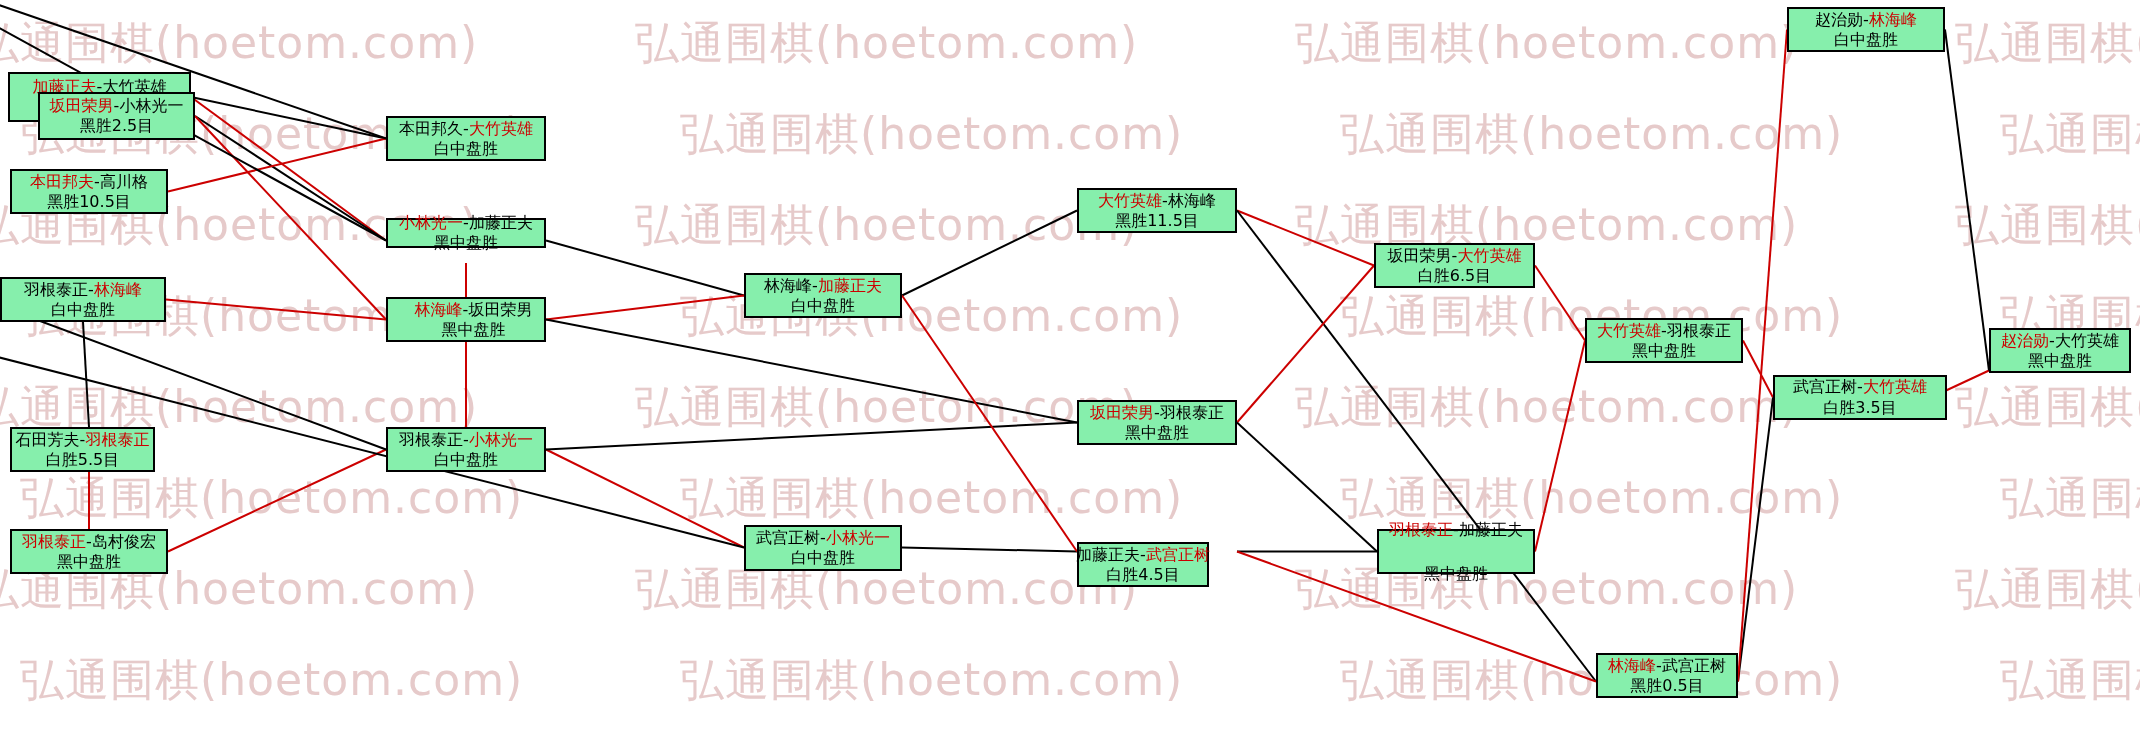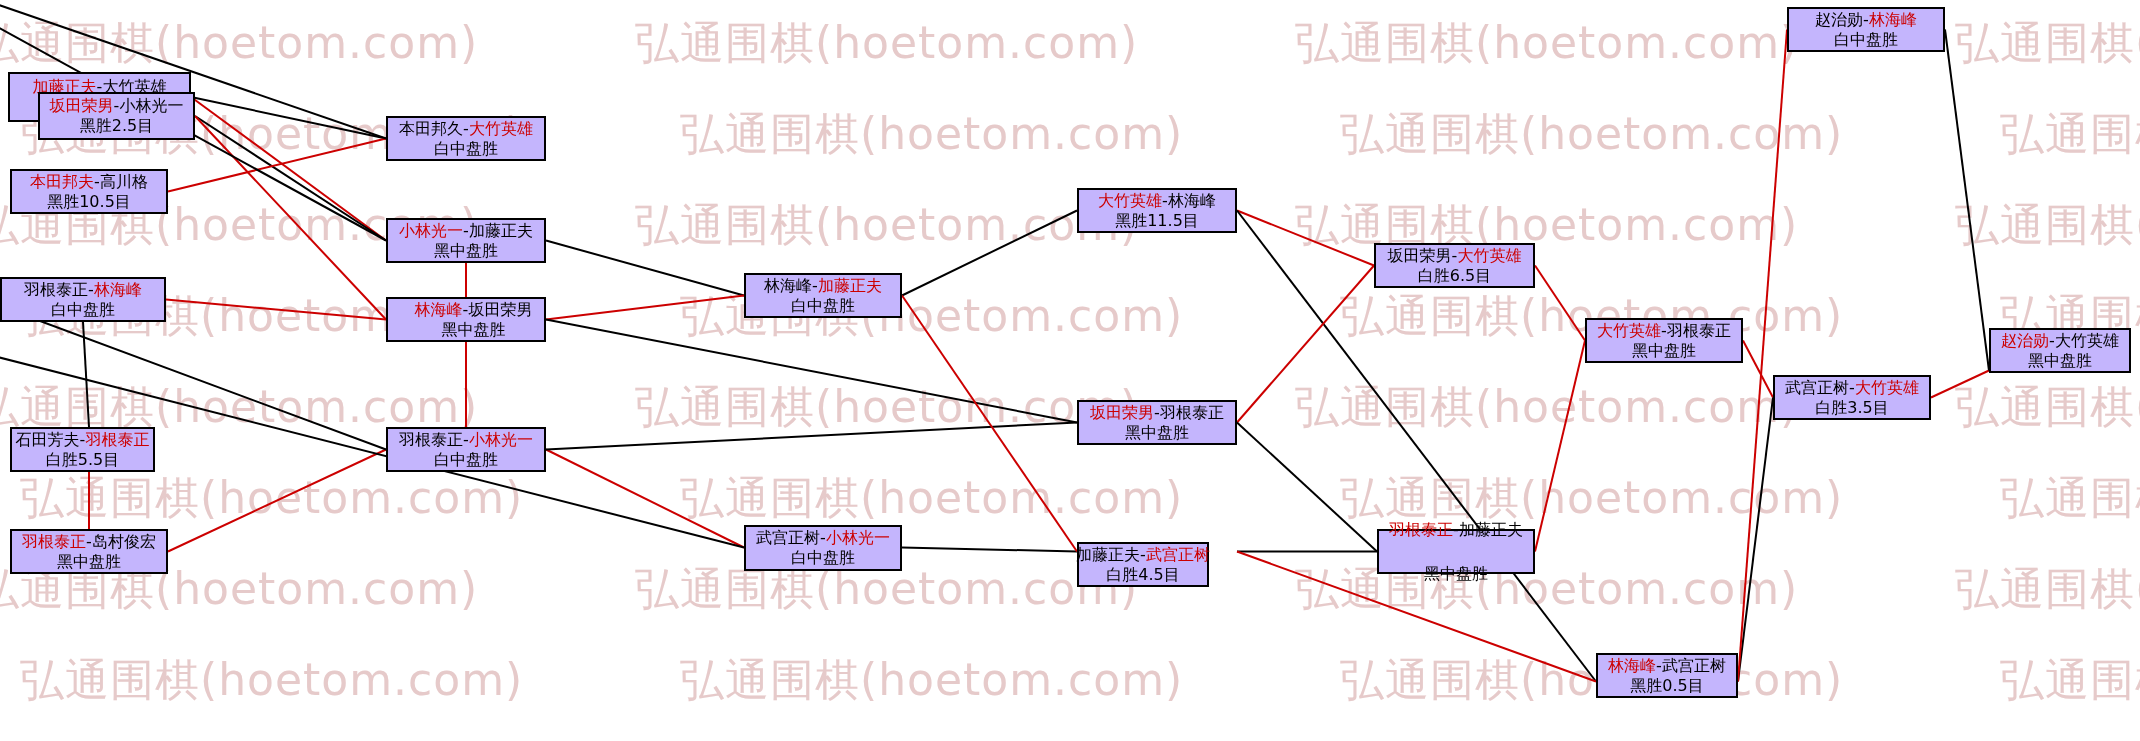--- a/index.html
+++ b/index.html
@@ -17,21 +17,21 @@
     color:#e6caca;
     white-space:nowrap;
     letter-spacing:1px;
     user-select:none;
   }
   svg.edges{position:absolute;left:0;top:0;z-index:2;}
   .match-box{
     position:absolute;
     z-index:3;
     box-sizing:border-box;
-    background:#c4b5fd;
+    background:#86efac;
     border:2px solid #000000;
     display:flex;
     flex-direction:column;
     align-items:center;
     justify-content:center;
     text-align:center;
     font-size:16px;
     line-height:20px;
     color:#000000;
     white-space:nowrap;
@@ -138,21 +138,21 @@
         <div class="result">白胜5.5目</div>
       </div>
       <div class="match-box" style="left: 10px; top: 529px; width: 158px; height: 45px;">
         <div class="names"><span class="player winner">羽根泰正</span><span>-</span><span class="player">岛村俊宏</span></div>
         <div class="result">黑中盘胜</div>
       </div>
       <div class="match-box" style="left: 386px; top: 116px; width: 160px; height: 45px; text-align: right;">
         <div class="names"><span class="player">本田邦久</span><span>-</span><span class="player winner">大竹英雄</span></div>
         <div class="result">白中盘胜</div>
       </div>
-      <div class="match-box" style="left: 386px; top: 218px; width: 160px; height: 45px;">
+      <div class="match-box" style="left: 386px; top: 218px; width: 160px; height: 30px;">
         <div class="names"><span class="player winner">小林光一</span><span>-</span><span class="player">加藤正夫</span></div>
         <div class="result">黑中盘胜</div>
       </div>
       <div class="match-box" style="left: 386px; top: 297px; width: 160px; height: 45px; padding-left: 15px;">
         <div class="names"><span class="player winner">林海峰</span><span>-</span><span class="player">坂田荣男</span></div>
         <div class="result">黑中盘胜</div>
       </div>
       <div class="match-box" style="left: 386px; top: 427px; width: 160px; height: 45px;">
         <div class="names"><span class="player">羽根泰正</span><span>-</span><span class="player winner">小林光一</span></div>
         <div class="result">白中盘胜</div>
@@ -186,21 +186,21 @@
         <div class="result">黑中盘胜</div>
       </div>
       <div class="match-box" style="left: 1585px; top: 318px; width: 158px; height: 45px;">
         <div class="names"><span class="player winner">大竹英雄</span><span>-</span><span class="player">羽根泰正</span></div>
         <div class="result">黑中盘胜</div>
       </div>
       <div class="match-box" style="left: 1596px; top: 653px; width: 142px; height: 45px;">
         <div class="names"><span class="player winner">林海峰</span><span>-</span><span class="player">武宫正树</span></div>
         <div class="result">黑胜0.5目</div>
       </div>
-      <div class="match-box" style="left: 1773px; top: 375px; width: 158px; height: 45px;">
+      <div class="match-box" style="left: 1773px; top: 375px; width: 174px; height: 45px; justify-content: space-between;">
         <div class="names"><span class="player">武宫正树</span><span>-</span><span class="player winner">大竹英雄</span></div>
         <div class="result">白胜3.5目</div>
       </div>
       <div class="match-box" style="left: 1787px; top: 7px; width: 158px; height: 45px;">
         <div class="names"><span class="player">赵治勋</span><span>-</span><span class="player winner">林海峰</span></div>
         <div class="result">白中盘胜</div>
       </div>
       <div class="match-box" style="left: 1989px; top: 328px; width: 142px; height: 45px;">
         <div class="names"><span class="player winner">赵治勋</span><span>-</span><span class="player">大竹英雄</span></div>
         <div class="result">黑中盘胜</div>

